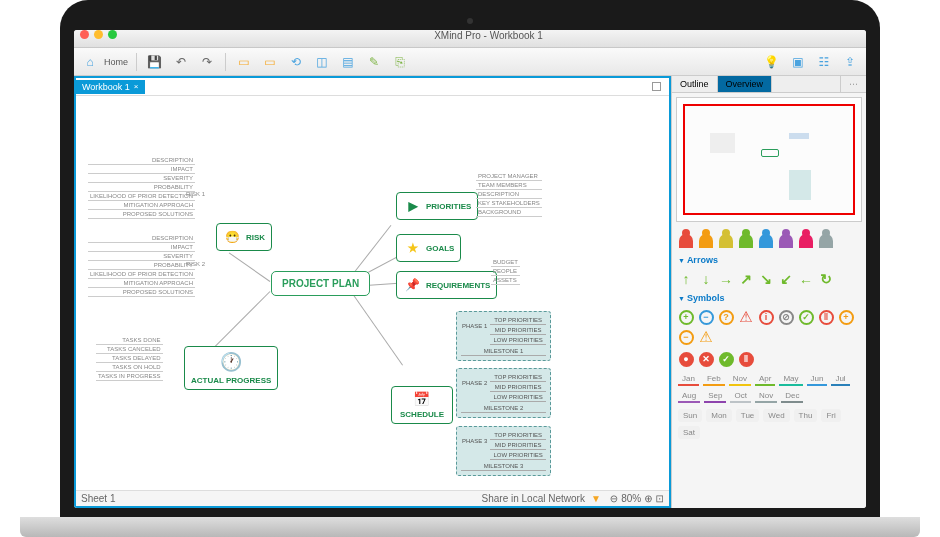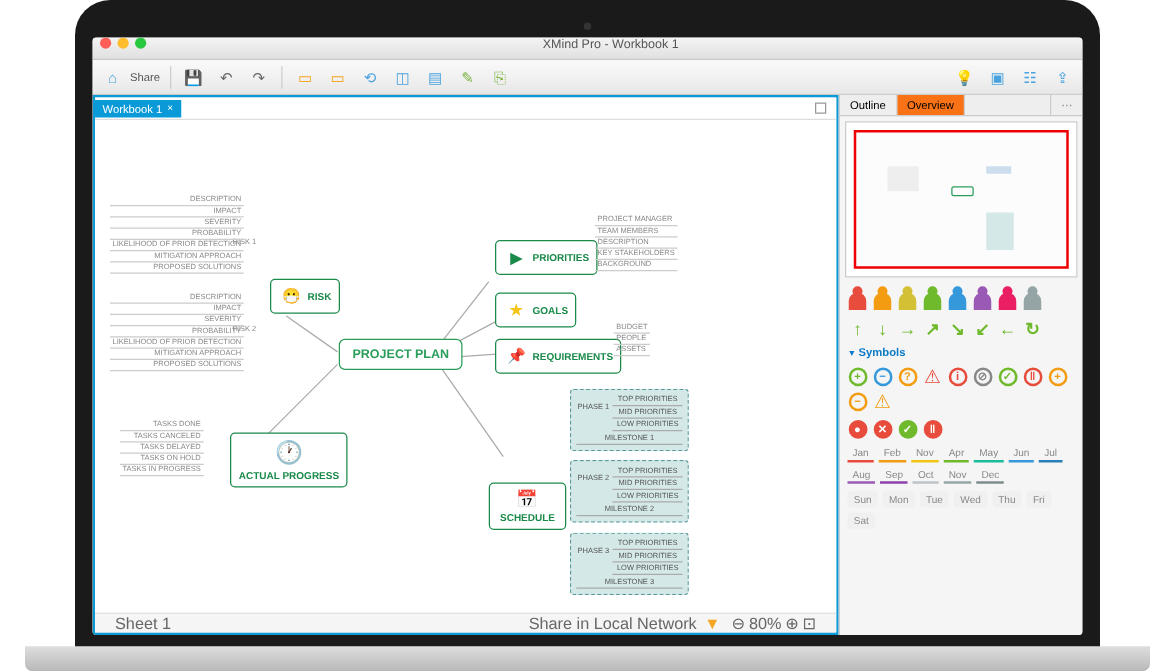--- a/index.html
+++ b/index.html
@@ -26,25 +26,25 @@
 .doc-tab .mini{margin-left:auto;margin-right:8px;width:9px;height:9px;border:1px solid #999}
 .canvas{flex:1;background:#fff;position:relative;overflow:hidden}
 .node{position:absolute;font-size:7px;text-align:center}
 .topic{border:1.5px solid #2a9d5b;color:#2a9d5b;font-weight:bold;background:#fff;border-radius:5px;font-size:10px;padding:6px 10px}
 .sub{border:1px solid #1a8a4a;color:#1a8a4a;background:#fff;border-radius:4px;padding:3px 6px;font-size:8px;display:flex;align-items:center;gap:3px;font-weight:bold}
 .leaf{color:#888;font-size:6px;border-bottom:1px solid #ccc;padding:1px 2px;white-space:nowrap;text-align:right}
 .leaf.l{text-align:left}
 .phase{background:#d4e8e8;border:1px dashed #5a9a9a;border-radius:3px;padding:3px}
 .pl{font-size:6px;color:#555;border-bottom:1px solid #aaa;padding:1px;margin:1px}
 .ico{width:20px;height:20px;display:inline-flex;align-items:center;justify-content:center;font-size:12px}
-.statusbar{height:16px;background:#f5f5f5;border-top:1px solid #ddd;display:flex;align-items:center;padding:0 16px;font-size:13px;color:#666}
+.statusbar{height:16px;background:#f5f5f5;border-top:1px solid #ddd;display:flex;align-items:center;padding:0 5px;font-size:10px;color:#666}
 .side{width:195px;background:#f5f5f5;border-left:1px solid #ccc;display:flex;flex-direction:column;overflow:hidden}
 .panel-tabs{display:flex;font-size:9px;background:#eee;border-bottom:1px solid #ccc}
 .panel-tabs span{padding:3px 8px;border-right:1px solid #ccc;cursor:pointer}
-.panel-tabs span.active{background:#f97316}
+.panel-tabs span.active{background:#0369a1}
 .overview{height:125px;background:#fff;padding:6px;margin:4px;border:1px solid #ccc}
 .ov-box{border:2px solid #e00;height:100%;position:relative;background:#fcfcfc}
 .marker-body{flex:1;overflow-y:auto;padding:4px;font-size:9px}
 .mrow{display:flex;flex-wrap:wrap;gap:4px;padding:3px 2px}
 .mhead{color:#0a7ac8;font-weight:bold;padding:3px 2px;font-size:9px}
 .mhead:before{content:"▼ ";font-size:7px}
 .m{width:16px;height:16px;border-radius:3px;display:flex;align-items:center;justify-content:center;font-size:11px;cursor:pointer}
 .person{width:14px;height:14px;border-radius:50% 50% 0 0;position:relative}
 .person:before{content:"";position:absolute;top:-5px;left:3px;width:8px;height:8px;border-radius:50%;background:inherit}
 .arrow{color:#6fba2c;font-weight:bold;font-size:14px}
@@ -64,21 +64,21 @@
       <div class="traffic">
         <div class="tl r"></div>
         <div class="tl y"></div>
         <div class="tl g"></div>
       </div>
       <div class="title">XMind Pro - Workbook 1</div>
     </div>
 
     <div class="toolbar">
       <div class="tbtn" style="color:#4aa3df">⌂</div>
-      <span class="home-label">Share</span>
+      <span class="home-label">Home</span>
       <div class="tsep"></div>
       <div class="tbtn" style="color:#4aa3df">💾</div>
       <div class="tbtn">↶</div>
       <div class="tbtn">↷</div>
       <div class="tsep"></div>
       <div class="tbtn" style="color:#f5a623">▭</div>
       <div class="tbtn" style="color:#f5a623">▭</div>
       <div class="tbtn" style="color:#4aa3df">⟲</div>
       <div class="tbtn" style="color:#4aa3df">◫</div>
       <div class="tbtn" style="color:#4aa3df">▤</div>
@@ -265,20 +265,21 @@
                 <div class="person" style="background:#9b59b6"></div>
               </div>
             <div class="m">
                 <div class="person" style="background:#e91e63"></div>
               </div>
             <div class="m">
                 <div class="person" style="background:#95a5a6"></div>
               </div>
           </div>
 
+          <div class="mhead">Arrows</div>
           <div class="mrow">
             <div class="m arrow">↑</div>
             <div class="m arrow">↓</div>
             <div class="m arrow">→</div>
             <div class="m arrow">↗</div>
             <div class="m arrow">↘</div>
             <div class="m arrow">↙</div>
             <div class="m arrow">←</div>
             <div class="m arrow">↻</div>
           </div>

